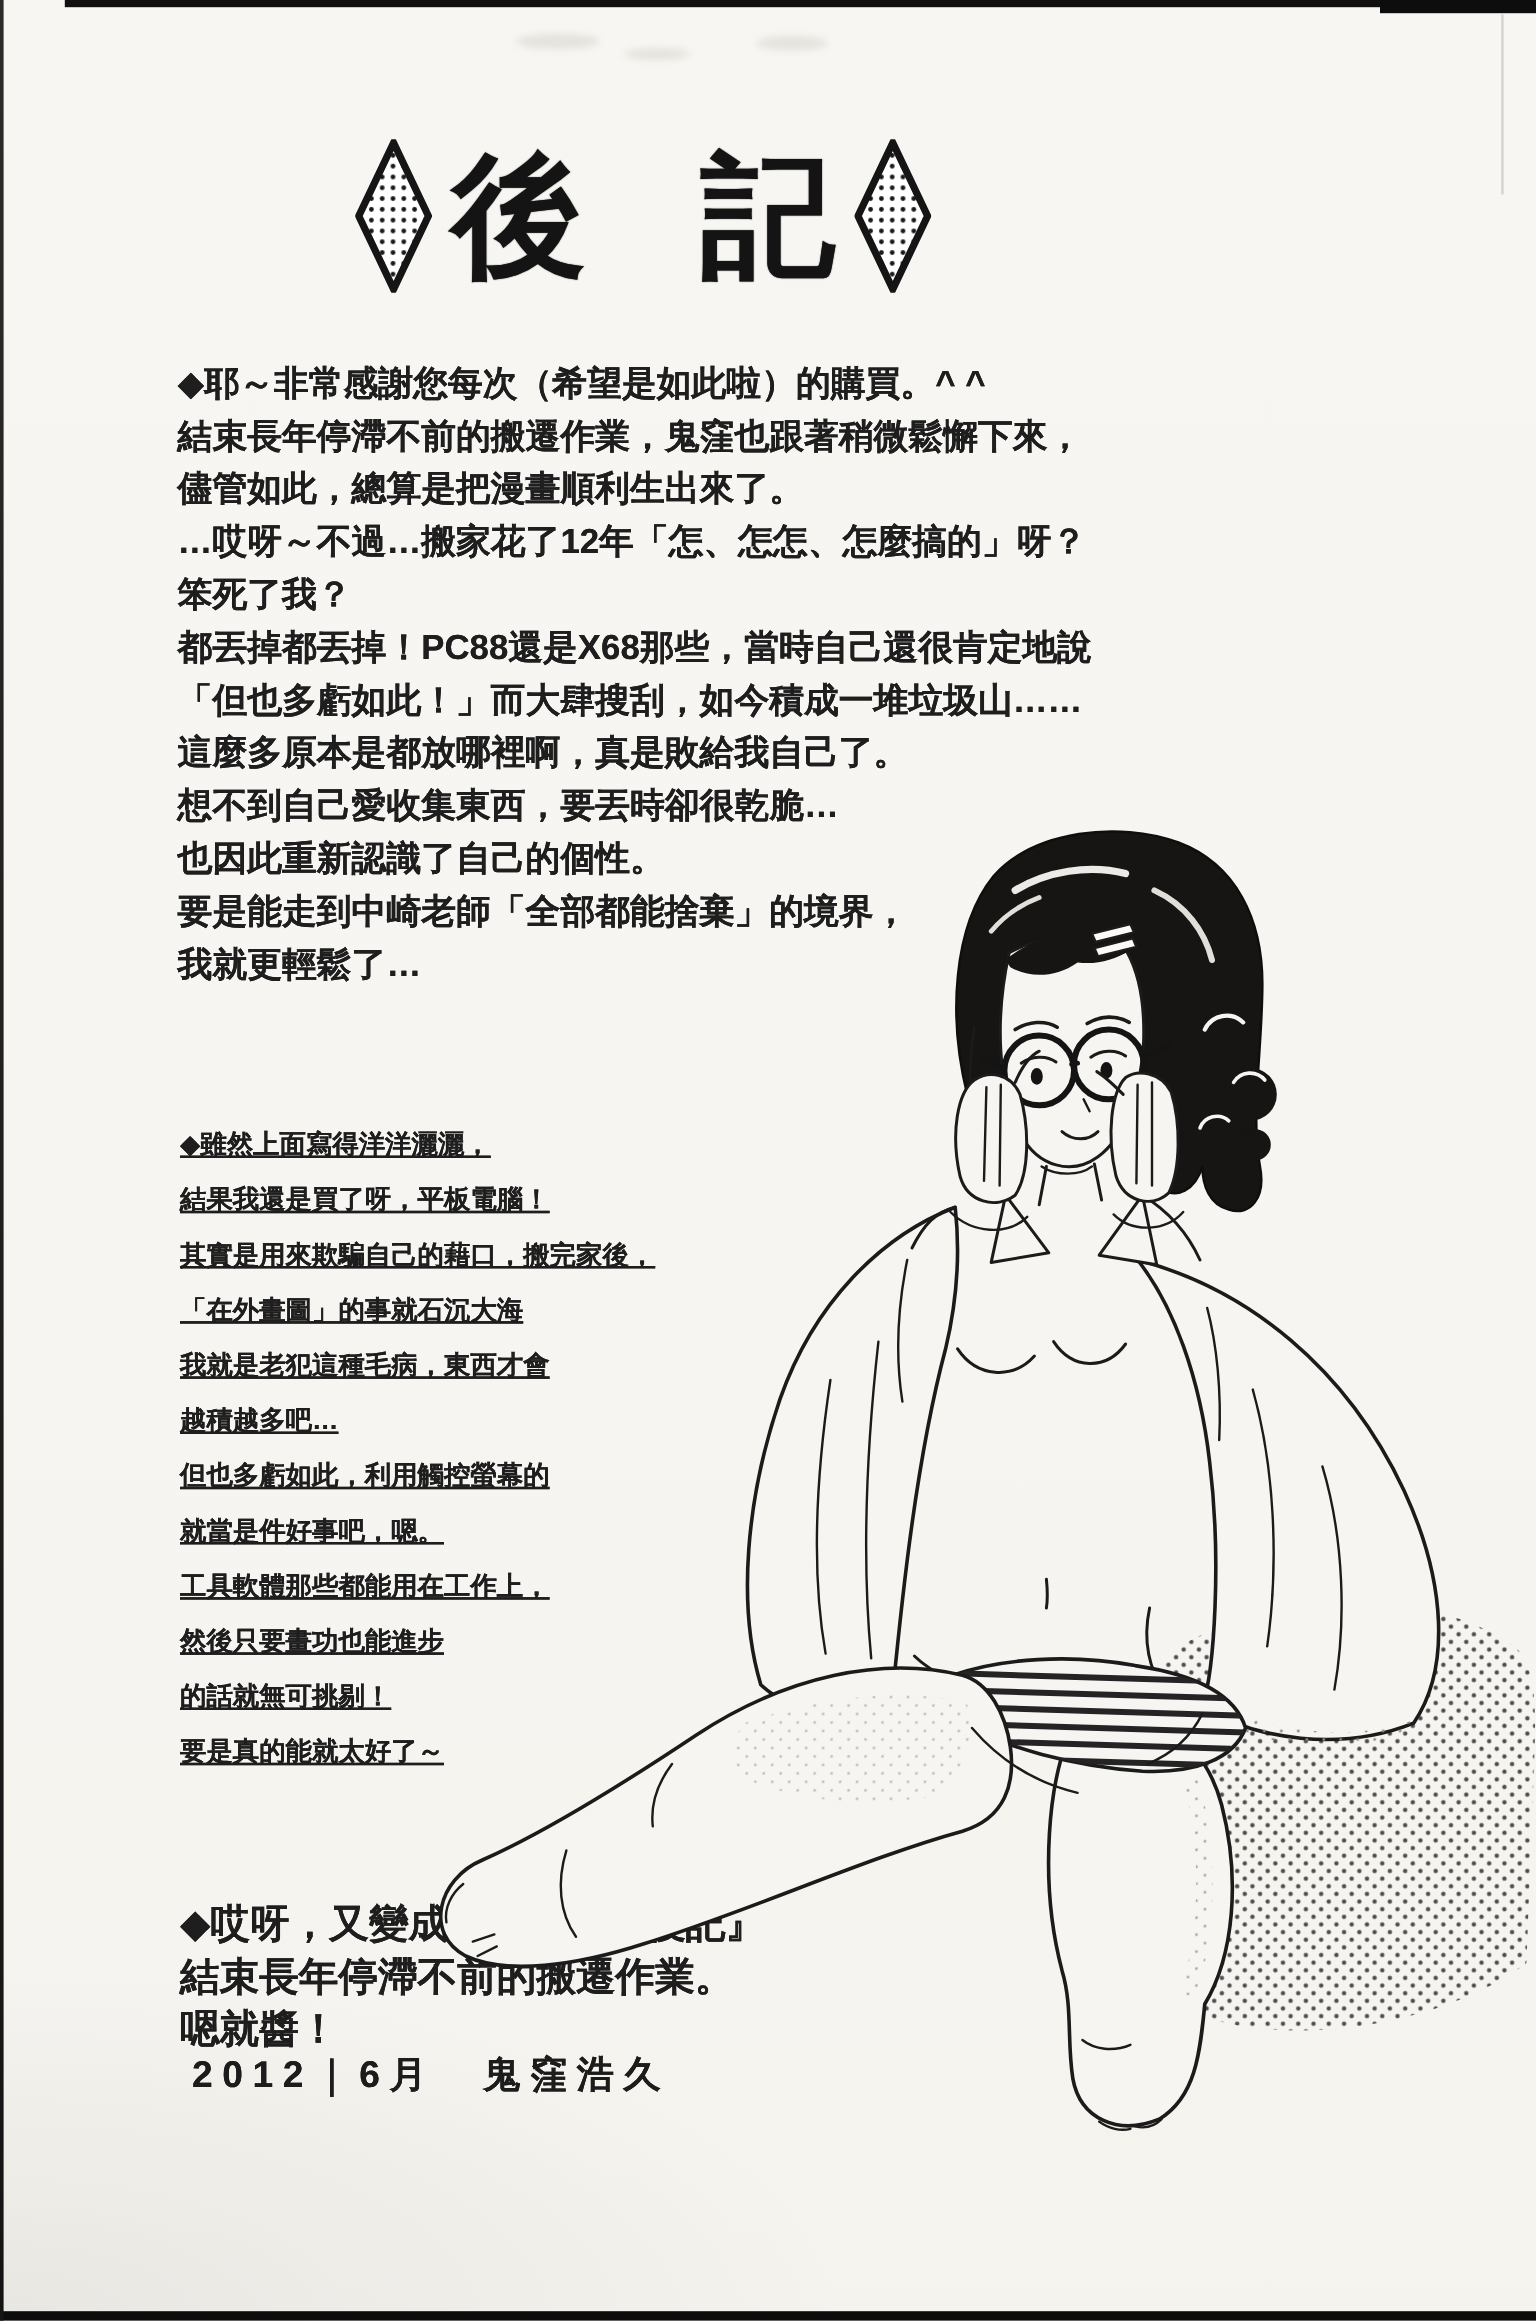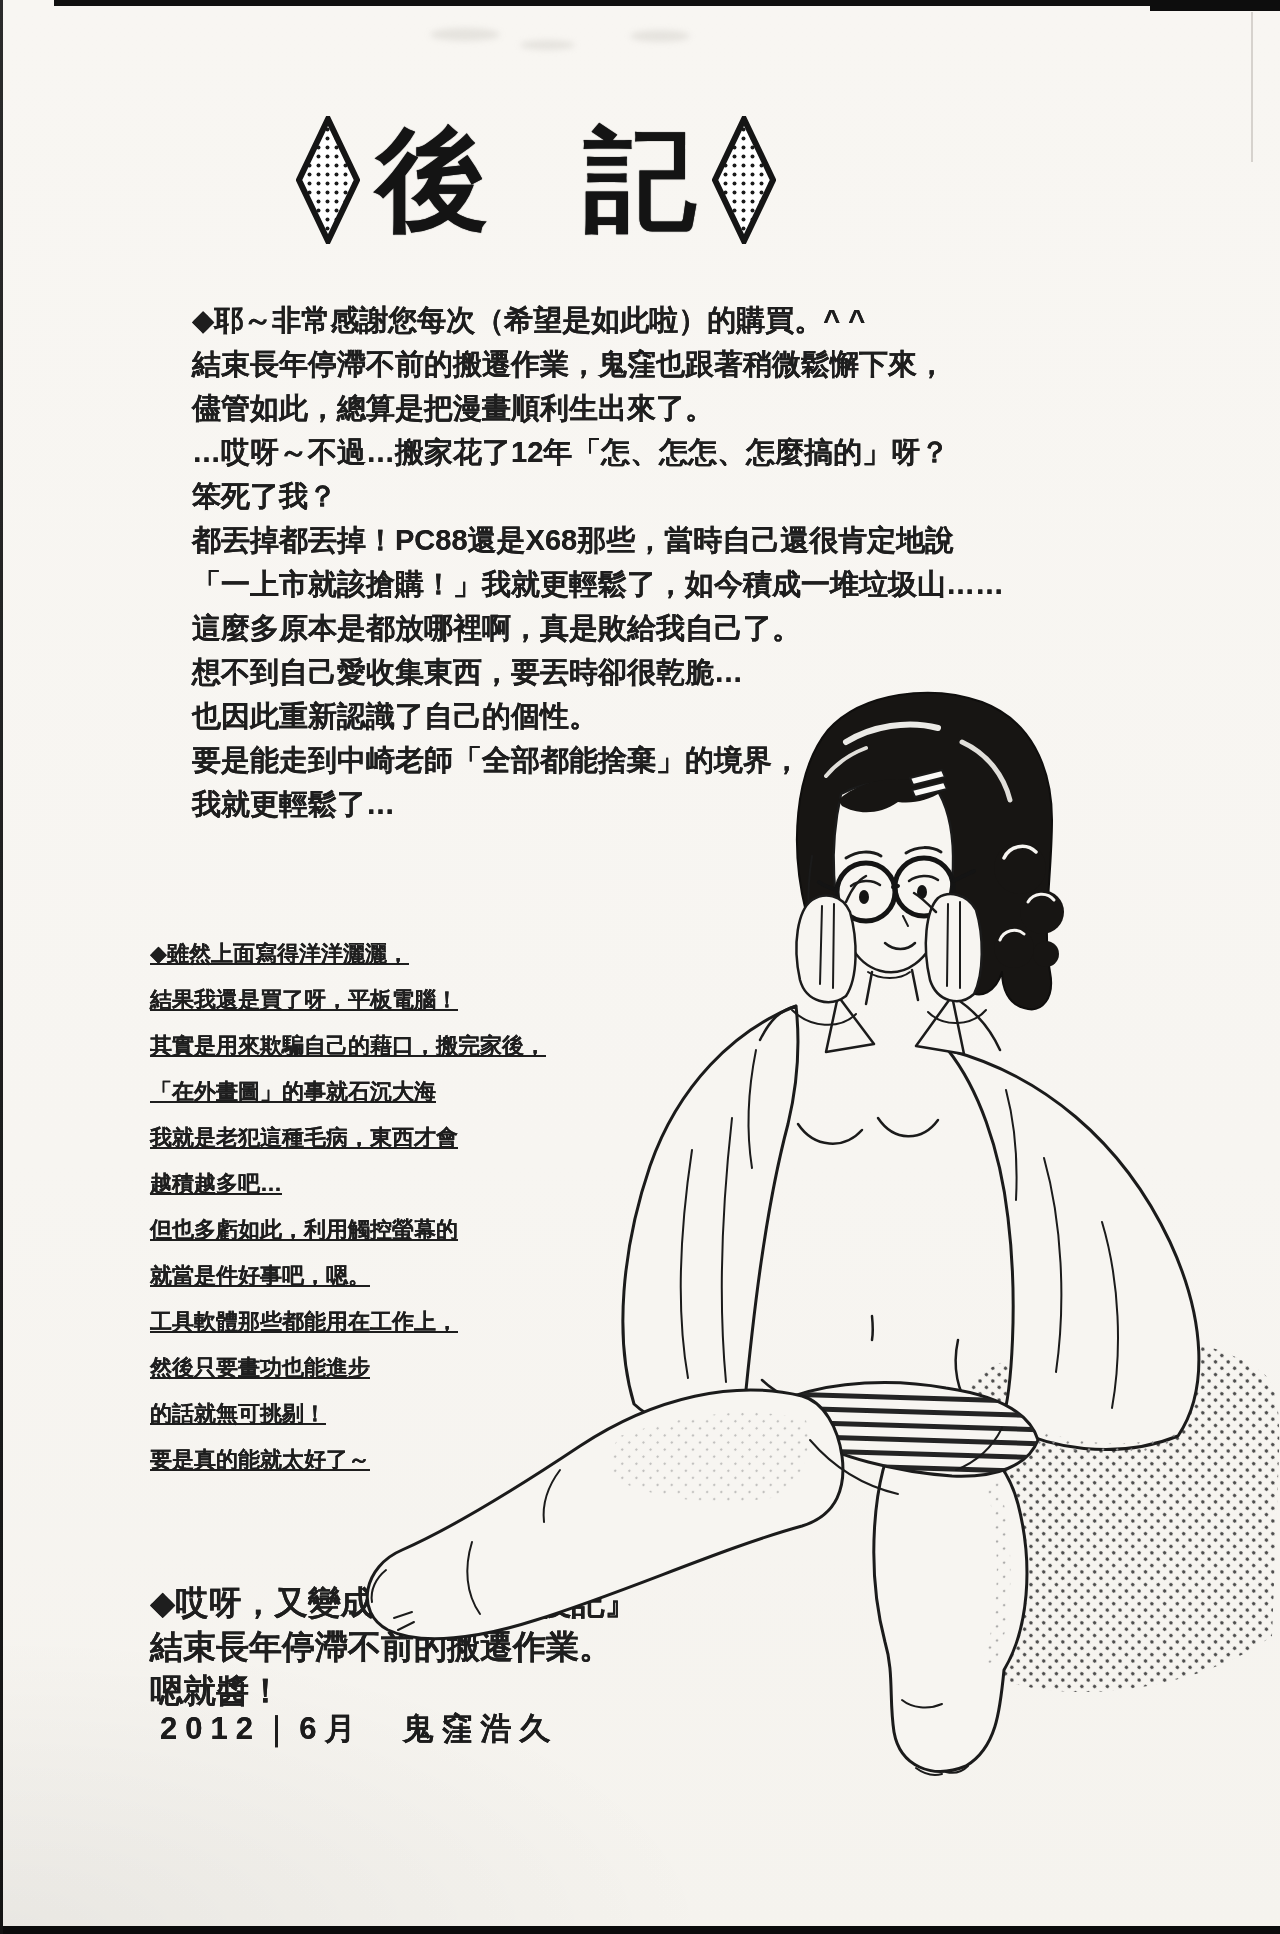--- a/index.html
+++ b/index.html
@@ -36,21 +36,21 @@
     font-size:112px;font-weight:900;line-height:128px;color:#141414;
     letter-spacing:0;white-space:pre;
     text-shadow:0 0 1px #141414;
   }
   .title-d{flex:0 0 auto;}
   .tgap1{width:16px;} .tgap2{width:96px;} .tgap3{width:16px;}
 
   
   .para{position:absolute;font-weight:700;color:#1e1e1e;}
   .line{white-space:pre;text-shadow:0 0 0.5px #1e1e1e;}
-  .p1{left:148px;top:298px;font-size:29px;margin-left:44px;}
+  .p1{left:148px;top:298px;font-size:29px;}
   .p1 .line{line-height:44px;}
   .p2{left:150px;top:931px;font-size:22px;text-decoration:underline;}
   .p2 .line{line-height:46px;}
   .p3{left:150px;top:1581px;font-size:33px;}
   .p3 .line{line-height:44px;}
   .sig{
     position:absolute;left:160px;top:1708px;
     font-size:31px;font-weight:700;letter-spacing:8px;white-space:pre;
     text-shadow:0 0 0.5px #1e1e1e;
   }
@@ -96,21 +96,21 @@
     </svg>
   </div>
 
   <div class="para p1">
     <div class="line">◆耶～非常感謝您每次（希望是如此啦）的購買。^ ^</div>
     <div class="line">結束長年停滯不前的搬遷作業，鬼窪也跟著稍微鬆懈下來，</div>
     <div class="line">儘管如此，總算是把漫畫順利生出來了。</div>
     <div class="line">…哎呀～不過…搬家花了12年「怎、怎怎、怎麼搞的」呀？</div>
     <div class="line">笨死了我？</div>
     <div class="line">都丟掉都丟掉！PC88還是X68那些，當時自己還很肯定地說</div>
-    <div class="line">「一上市就該搶購！」我就更輕鬆了，如今積成一堆垃圾山……</div>
+    <div class="line">「但也多虧如此！」而大肆搜刮，如今積成一堆垃圾山……</div>
     <div class="line">這麼多原本是都放哪裡啊，真是敗給我自己了。</div>
     <div class="line">想不到自己愛收集東西，要丟時卻很乾脆…</div>
     <div class="line">也因此重新認識了自己的個性。</div>
     <div class="line">要是能走到中崎老師「全部都能捨棄」的境界，</div>
     <div class="line">我就更輕鬆了…</div>
   </div>
 
   <div class="para p2">
     <div class="line">◆雖然上面寫得洋洋灑灑，</div>
     <div class="line">結果我還是買了呀，平板電腦！</div>

